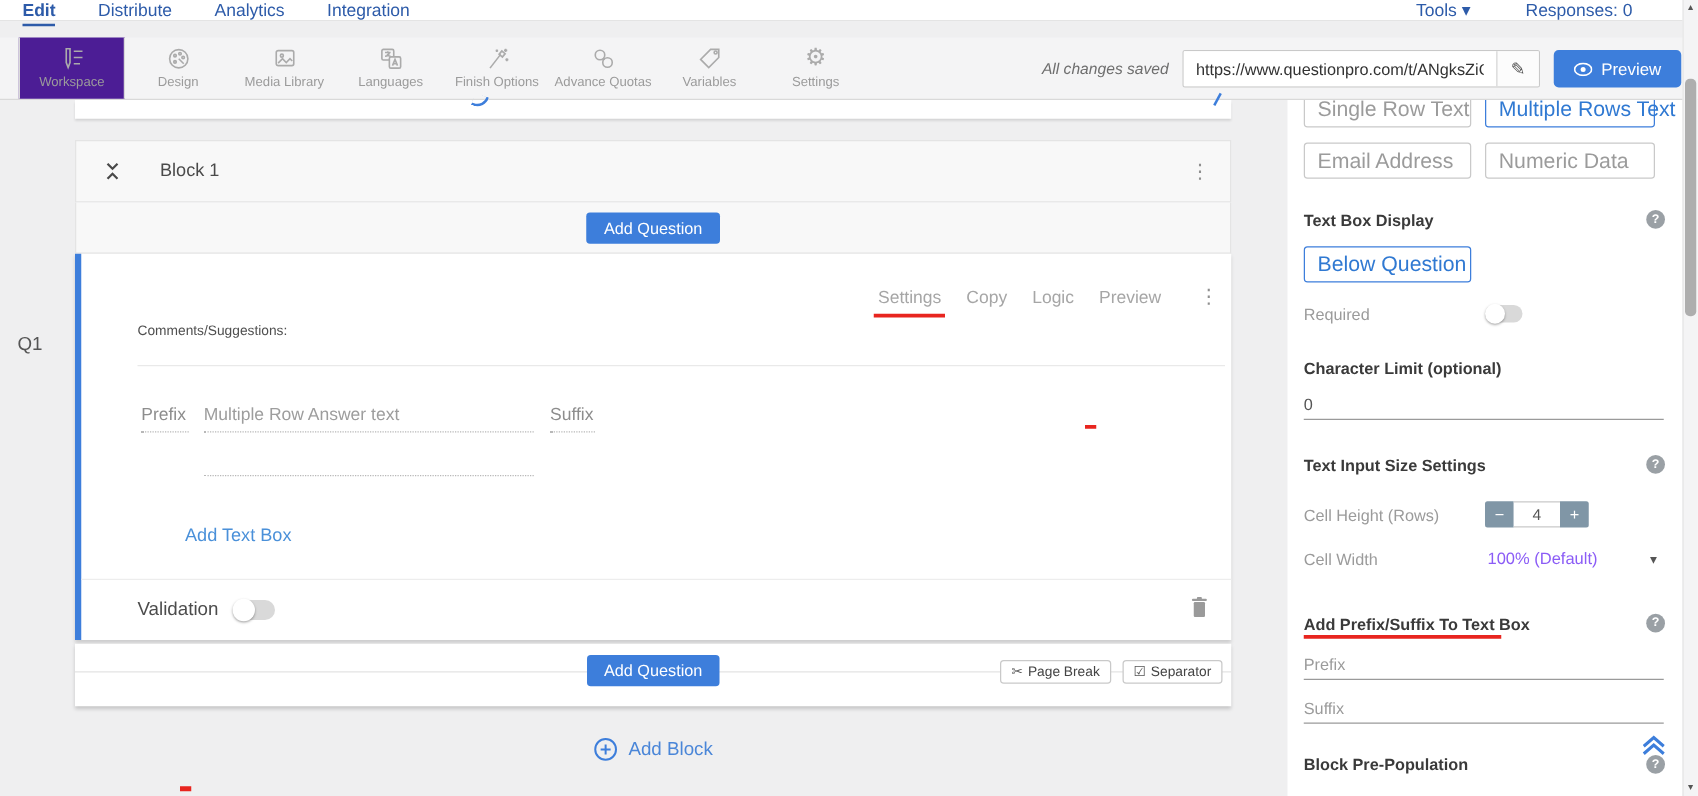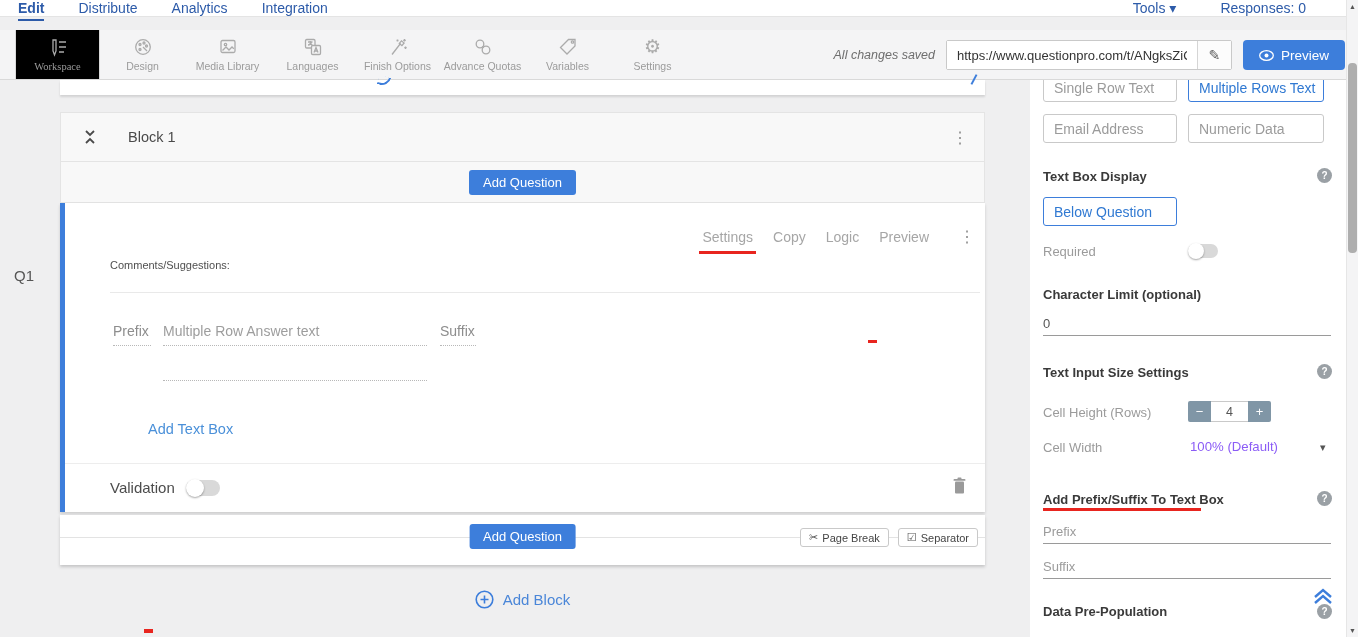--- a/index.html
+++ b/index.html
@@ -12,21 +12,21 @@
   .topnav .nav-item { font-size:14px; color:#2d5ba9; font-weight:500; cursor:pointer; }
   .topnav .nav-item.active { font-weight:700; border-bottom:2px solid #2d5ba9; padding-bottom:3px; margin-bottom:-5px; }
   .topnav .nav-right { margin-left:auto; margin-right:52px; display:flex; gap:44px; align-items:center; }
   .topnav .nav-right span { font-size:14px; color:#2d5ba9; font-weight:500; }
   .caret { font-size:10px; }
 
   
   .toolbar { position:absolute; left:0; top:30px; width:1358px; height:50px; background:#f4f4f5;
              border-bottom:1px solid #d9d9d9; display:flex; align-items:stretch; padding-left:15px; }
   .tb-item { width:85px; display:flex; flex-direction:column; align-items:center; justify-content:center; gap:3px; cursor:pointer; }
-  .tb-item.active { background:#000000; border-left:1px solid #d9d9d9; border-right:1px solid #d9d9d9;font-family:Liberation Serif, serif; }
+  .tb-item.active { background:#4c1d95; border-left:1px solid #d9d9d9; border-right:1px solid #d9d9d9; }
   .tb-item .tb-label { font-size:10.5px; color:#9b9b9b; white-space:nowrap; }
   .tb-item svg { stroke:#ababab; fill:none; stroke-width:1.3; }
   .tb-gear { font-size:19px; color:#ababab; line-height:20px; height:20px; }
   .tb-right { position:absolute; right:13px; top:0; height:50px; display:flex; align-items:center; gap:11px; }
   .saved { font-style:italic; font-size:12.5px; color:#6e6e6e; }
   .url-group { display:flex; height:30px; background:#fff; border:1px solid #c9c9c9; border-radius:2px; align-items:stretch; }
   .url-group input { border:none; outline:none; width:250px; font-size:13px; color:#333; padding:0 10px; font-family:"Liberation Sans",sans-serif; }
   .pencil-btn { width:34px; display:flex; align-items:center; justify-content:center; border-left:1px solid #d5d5d5;
                 background:#fcfcfc; color:#555; font-size:14px; cursor:pointer; }
   .preview-btn { height:30px; padding:0 16px; background:#3d7edb; border:none; border-radius:4px; color:#fff;
@@ -87,21 +87,21 @@
   .btn-small .ico { font-size:11px; color:#555; }
 
   .add-block-row { position:absolute; left:60px; top:590px; width:925px; display:flex; align-items:center;
                    justify-content:center; gap:9px; cursor:pointer; }
   .add-block-row span { color:#4a86d8; font-size:15px; }
   .red-dash2 { position:absolute; left:144px; top:629px; width:9px; height:4px; background:#e8251f; }
 
   
   .sidebar { position:absolute; left:1030px; top:80px; width:316px; height:557px; background:#fff; overflow:hidden; }
   .opt-btn { position:absolute; height:29px; border:1px solid #c9c9c9; border-radius:3px; background:#fff;
-             font-size:14px; color:#9b9b9b; display:flex; align-items:center; padding-left:10px; cursor:pointer; white-space:nowrap; }
+             font-size:17px; color:#9b9b9b; display:flex; align-items:center; padding-left:10px; cursor:pointer; white-space:nowrap; }
   .opt-btn.selected { border-color:#3d7edb; color:#3079d2; }
   .sb-h { position:absolute; font-size:13px; font-weight:bold; color:#3a3a3a; }
   .sb-lbl { position:absolute; font-size:13px; color:#9b9b9b; }
   .help { position:absolute; width:15px; height:15px; border-radius:50%; background:#9aa0a5; color:#fff;
           font-size:10px; font-weight:bold; display:flex; align-items:center; justify-content:center; cursor:pointer; }
   .underline-input { position:absolute; border:none; border-bottom:1px solid #9a9a9a; outline:none; width:288px;
                      height:24px; font-size:13px; color:#555; background:transparent; font-family:"Liberation Sans",sans-serif; }
   .underline-input::placeholder { color:#9b9b9b; }
   .stepper { position:absolute; left:158px; top:321px; display:flex; }
   .step-btn { width:23px; height:21px; background:#8096a6; color:#fff; border:none; font-size:13px; cursor:pointer; }
@@ -323,21 +323,21 @@
     <div class="cw-value">100% (Default)</div>
     <div class="cw-caret">▾</div>
 
     <div class="sb-h" style="left:13px; top:412px;">Add Prefix/Suffix To Text Box</div>
     <div class="red-underline"></div>
     <div class="help" style="left:287px; top:411px;">?</div>
 
     <input class="underline-input" style="left: 13px; top: 440px;" placeholder="Prefix">
     <input class="underline-input" style="left: 13px; top: 475px;" placeholder="Suffix">
 
-    <div class="sb-h" style="left:13px; top:524px;">Data Pre-Population</div>
+    <div class="sb-h" style="left:13px; top:524px;">Block Pre-Population</div>
     <div class="chevrons-up">
       <svg width="24" height="18" viewBox="0 0 24 18" fill="none" stroke="#3d7edb" stroke-width="2.4">
           <polyline points="4,10 12,3 20,10"></polyline>
           <polyline points="4,16 12,9 20,16"></polyline>
         </svg>
     </div>
     <div class="help" style="left:287px; top:524px;">?</div>
   </div>
 
   <div class="scrollbar">

